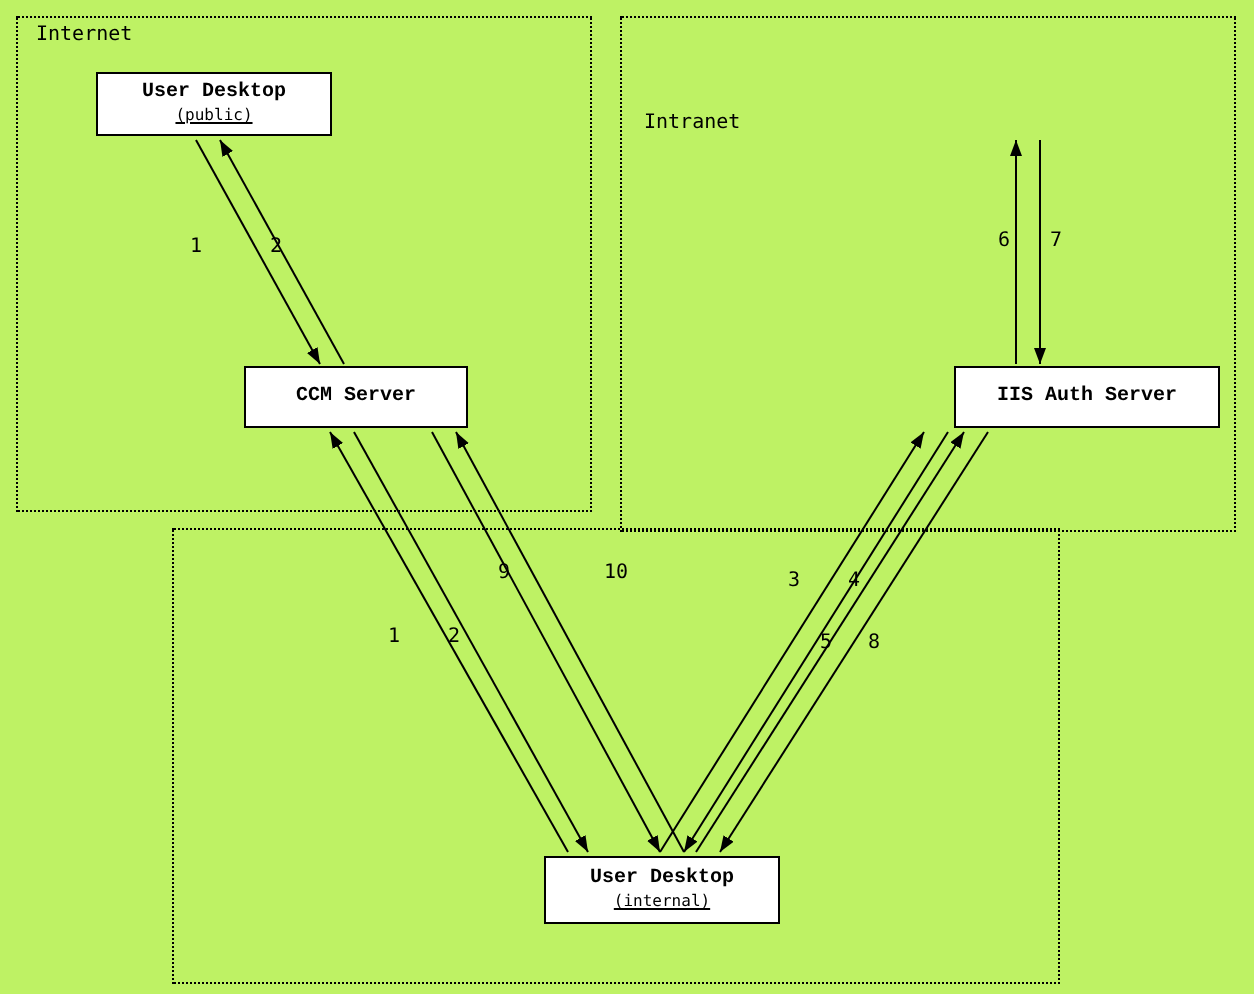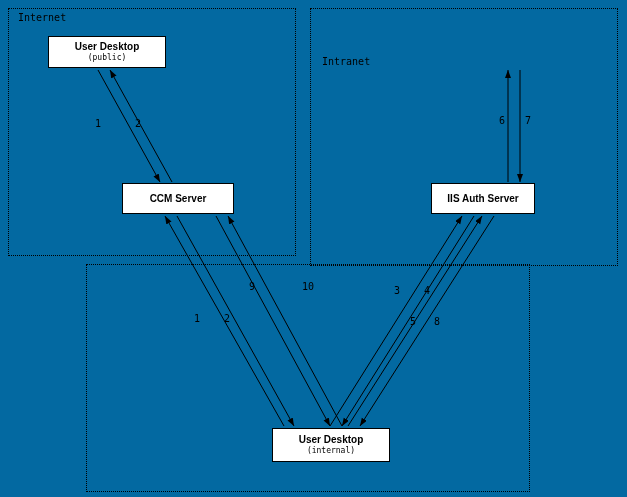--- a/index.html
+++ b/index.html
@@ -4,21 +4,21 @@
 <style>
   html, body {
     margin: 0;
     padding: 0;
     background: #ffffff;
   }
   #canvas {
     position: relative;
     width: 627px;
     height: 497px;
-    background: #0369a1;
+    background: #bef264;
     font-family: "DejaVu Sans Mono", monospace;
     overflow: hidden;
   }
   .zone {
     position: absolute;
     border: 1px dotted #000000;
     box-sizing: border-box;
   }
   .zone-label {
     position: absolute;
@@ -33,33 +33,34 @@
     background: #ffffff;
     box-sizing: border-box;
     display: flex;
     flex-direction: column;
     align-items: center;
     justify-content: center;
     text-align: center;
     z-index: 5;
   }
   .node .title {
-    font-family: Liberation Sans, sans-serif;
+    font-family: Liberation Mono, monospace;
     font-size: 10px;
     font-weight: bold;
     color: #000000;
     line-height: 12px;
     white-space: nowrap;
   }
   .node .sub {
     font-family: "DejaVu Sans Mono", monospace;
     font-size: 8px;
     color: #000000;
     line-height: 10px;
     white-space: nowrap;
+    text-decoration: underline;
   }
   .edge-label {
     position: absolute;
     font-family: "DejaVu Sans Mono", monospace;
     font-size: 10px;
     color: #000000;
     z-index: 6;
     white-space: nowrap;
   }
   svg.wires {
@@ -115,21 +116,21 @@
   <div class="node" style="left:48px; top:36px; width:118px; height:32px;">
     <div class="title">User Desktop</div>
     <div class="sub">(public)</div>
   </div>
 
   <div class="node" style="left:122px; top:183px; width:112px; height:31px;">
     <div class="title">CCM Server</div>
   </div>
 
 
-  <div class="node" style="left:431px; top:183px; width:104px; height:31px;">
+  <div class="node" style="left:477px; top:183px; width:133px; height:31px;">
     <div class="title">IIS Auth Server</div>
   </div>
 
   <div class="node" style="left:272px; top:428px; width:118px; height:34px;">
     <div class="title">User Desktop</div>
     <div class="sub">(internal)</div>
   </div>
 
   <div class="edge-label" style="left:95px; top:118px;">1</div>
   <div class="edge-label" style="left:135px; top:118px;">2</div>

